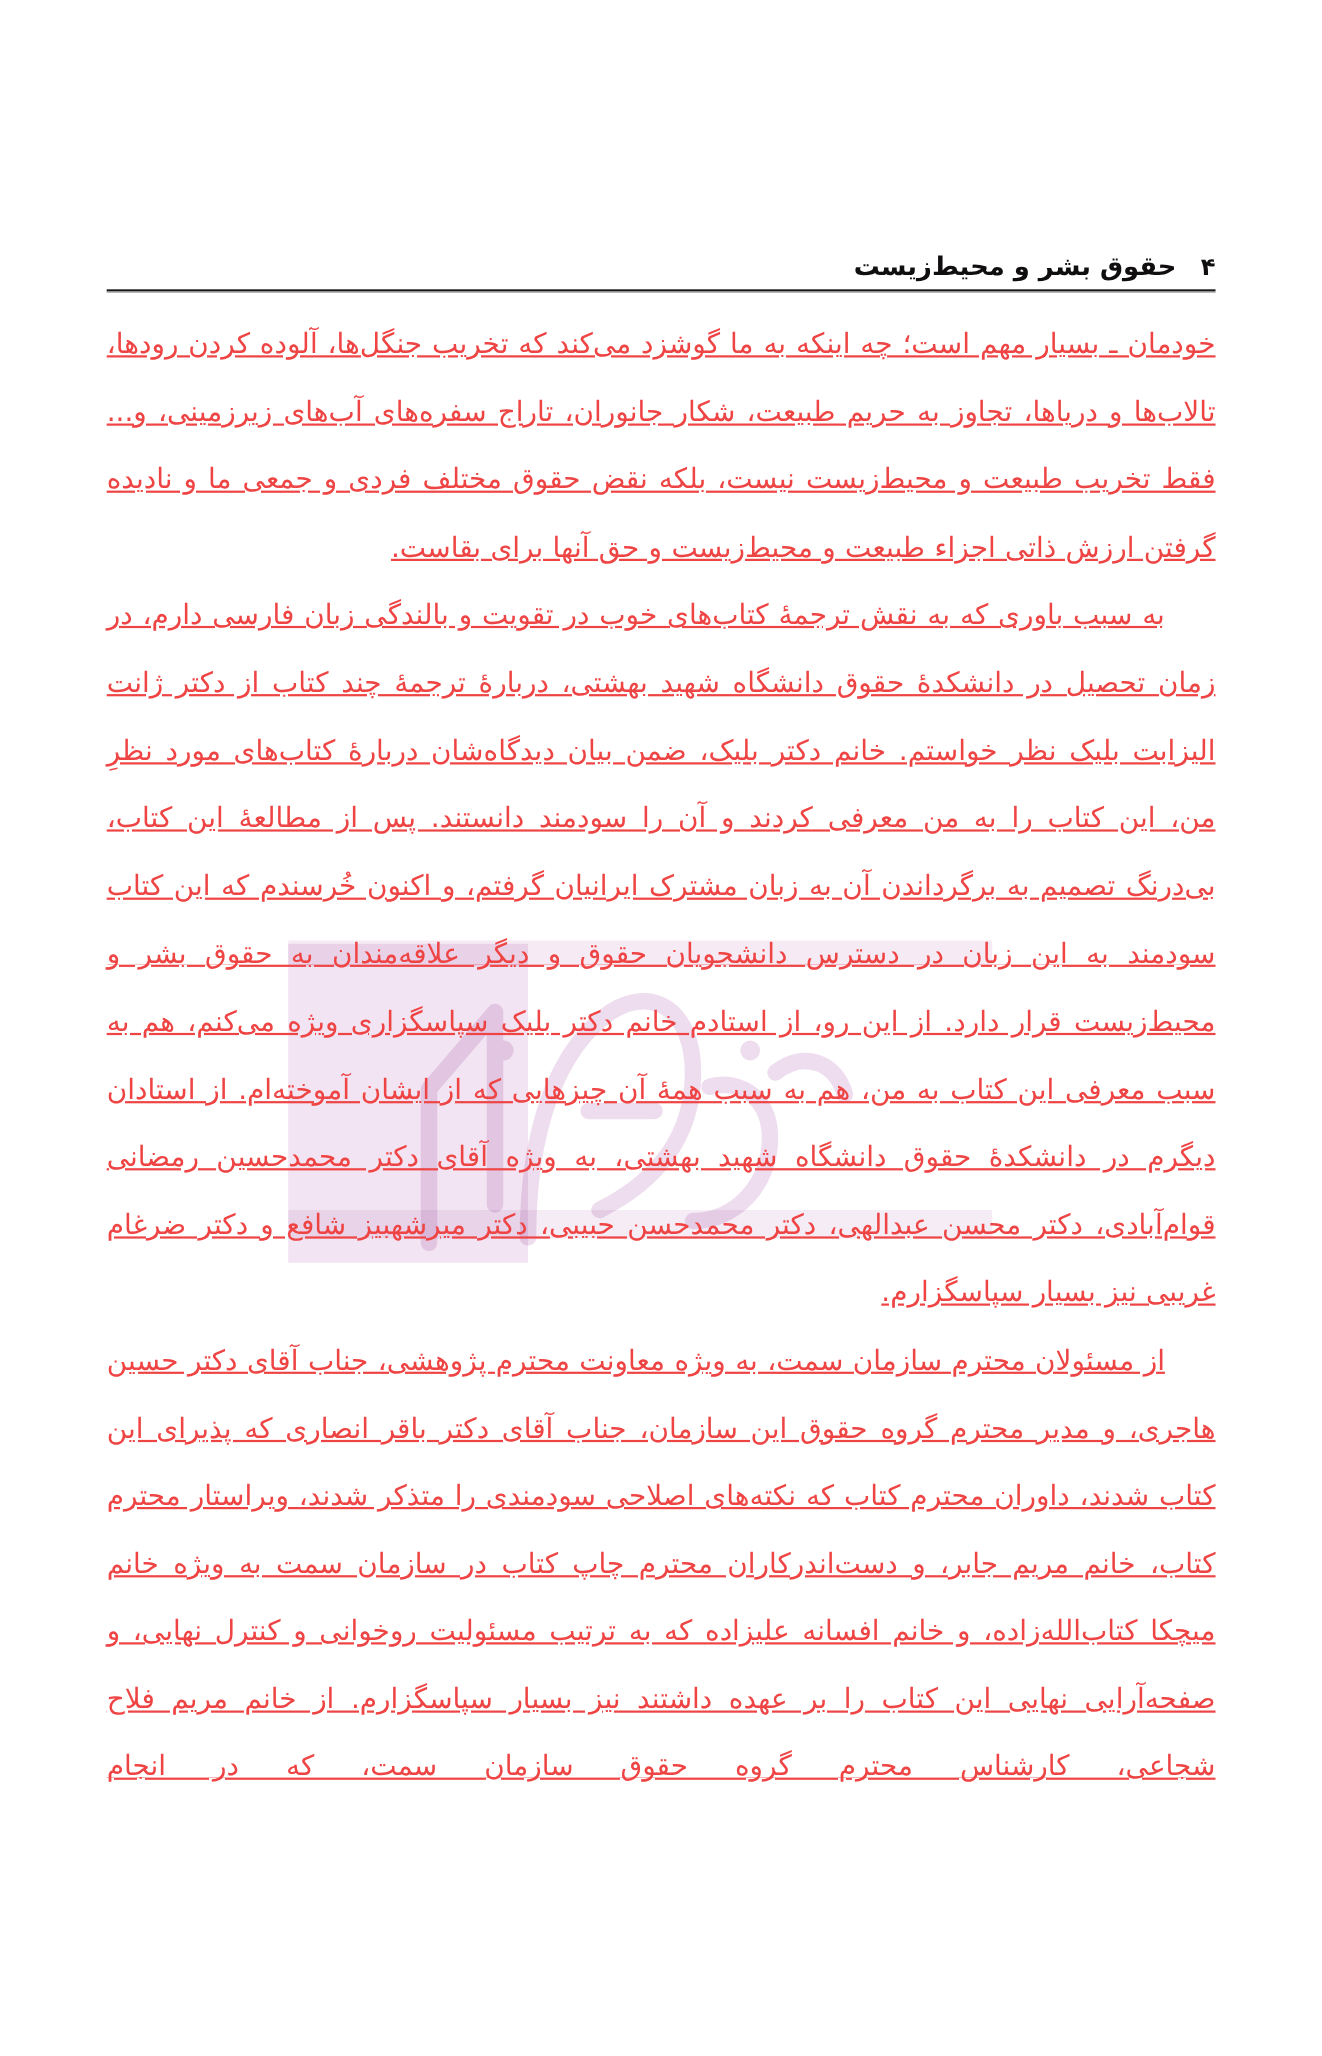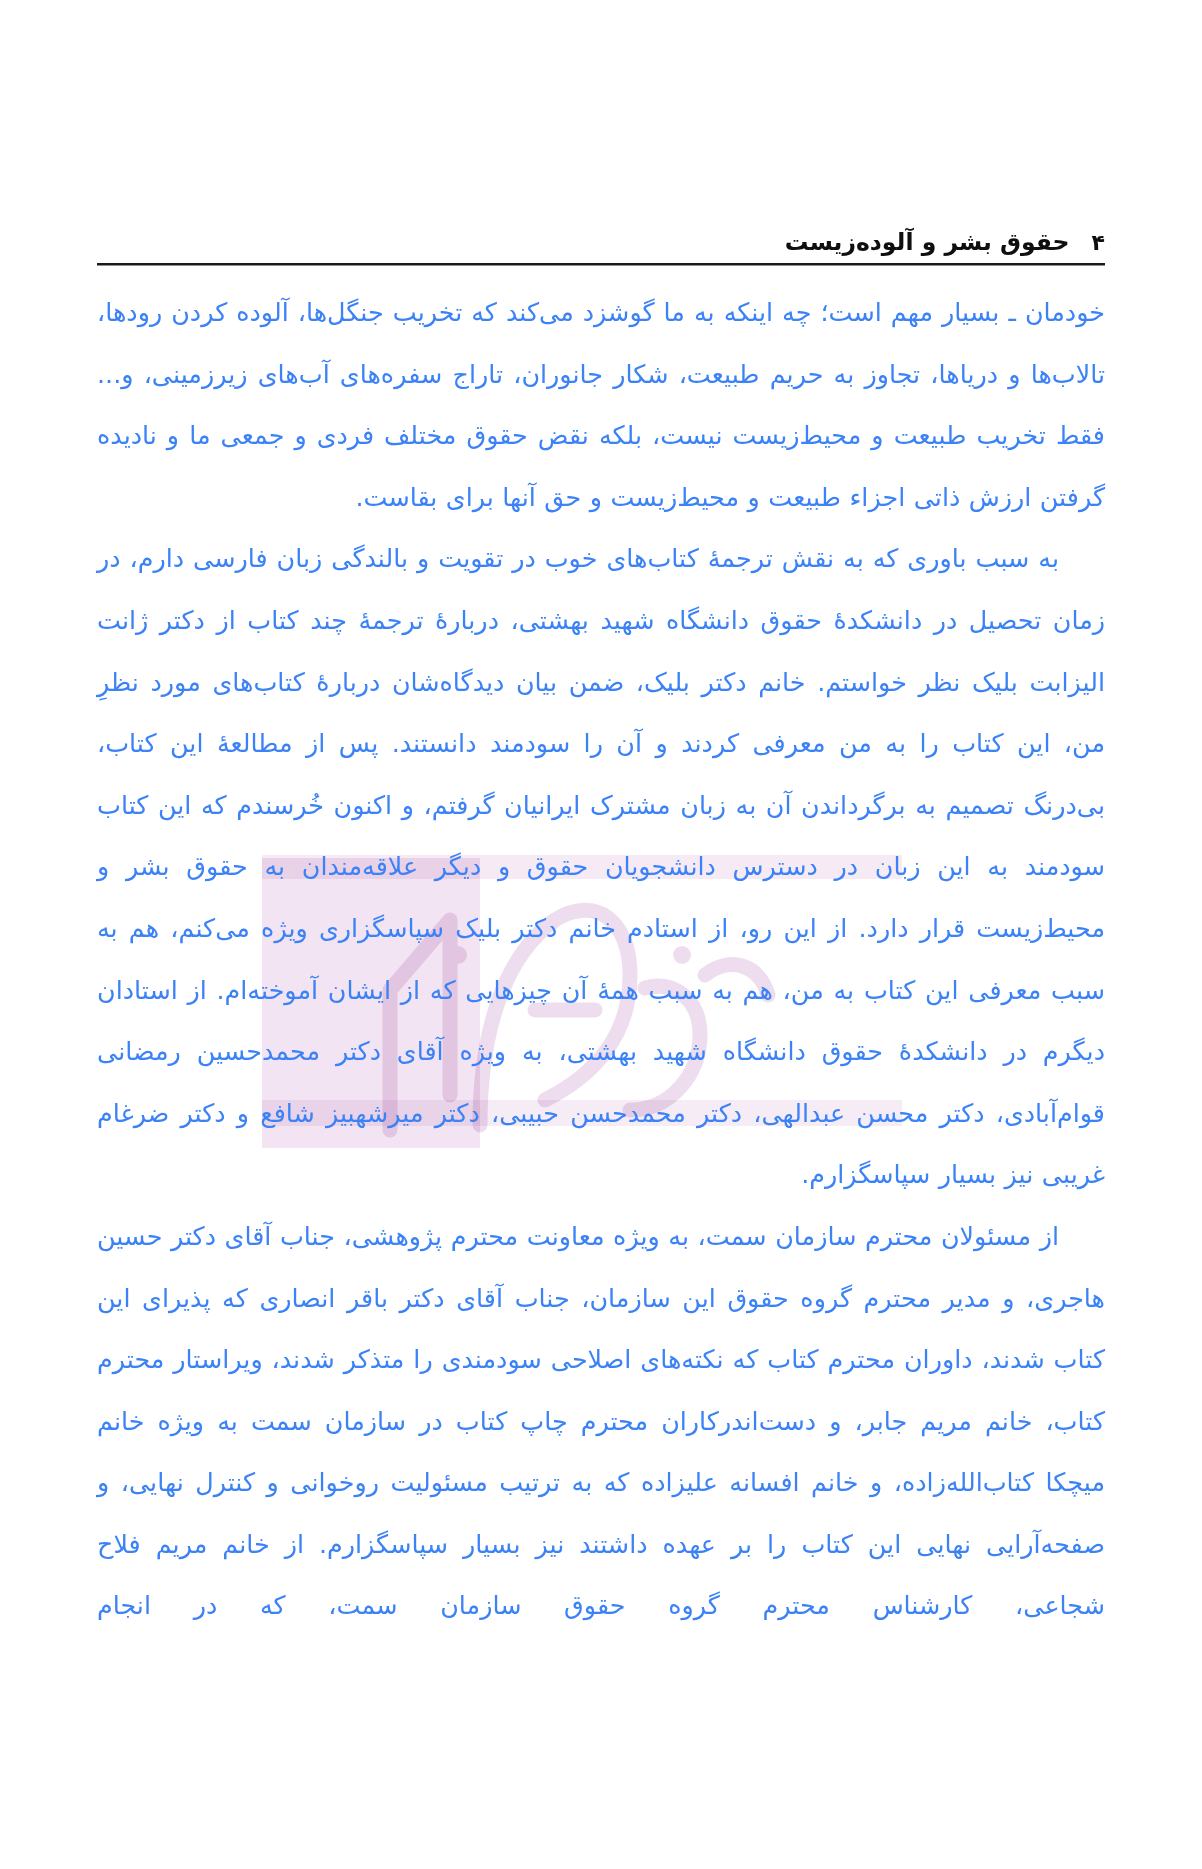--- a/index.html
+++ b/index.html
@@ -73,22 +73,23 @@
     text-align-last: auto;
     color: #0d0d0d;
   }
 
   p.para {
     margin: 0;
     font-size: 25.4px;
     line-height: 61.6px;
     text-align: justify;
     word-spacing: 0.4px;
-    color: #3b82f6;
+    color: #ef4444;
     font-weight: 400;
+    text-decoration: underline;
   }
 
   p.para.indent {
     text-indent: 46px;
   }
 
   
   p.para.endpara {
     text-align-last: right;
   }
@@ -161,21 +162,21 @@
   .header-block { z-index: 10; }
 </style>
 </head>
 <body>
 
 <div class="page">
 
   <div class="header-block">
     <div class="header-line">
       <span class="header-pageno">۴</span>
-      <span class="header-title">حقوق بشر و آلوده‌زیست</span>
+      <span class="header-title">حقوق بشر و محیط‌زیست</span>
     </div>
     <div class="header-rule"></div>
   </div>
 
   <div class="watermark-band"></div>
   <div class="watermark"></div>
   <div class="watermark-band2"></div>
   <div class="watermark-glyphs">
     <svg class="wm-svg" viewBox="0 0 470 290" xmlns="http://www.w3.org/2000/svg" aria-hidden="true">
       <g fill="none" stroke="#eddced" stroke-width="15" stroke-linecap="round" stroke-linejoin="round">

